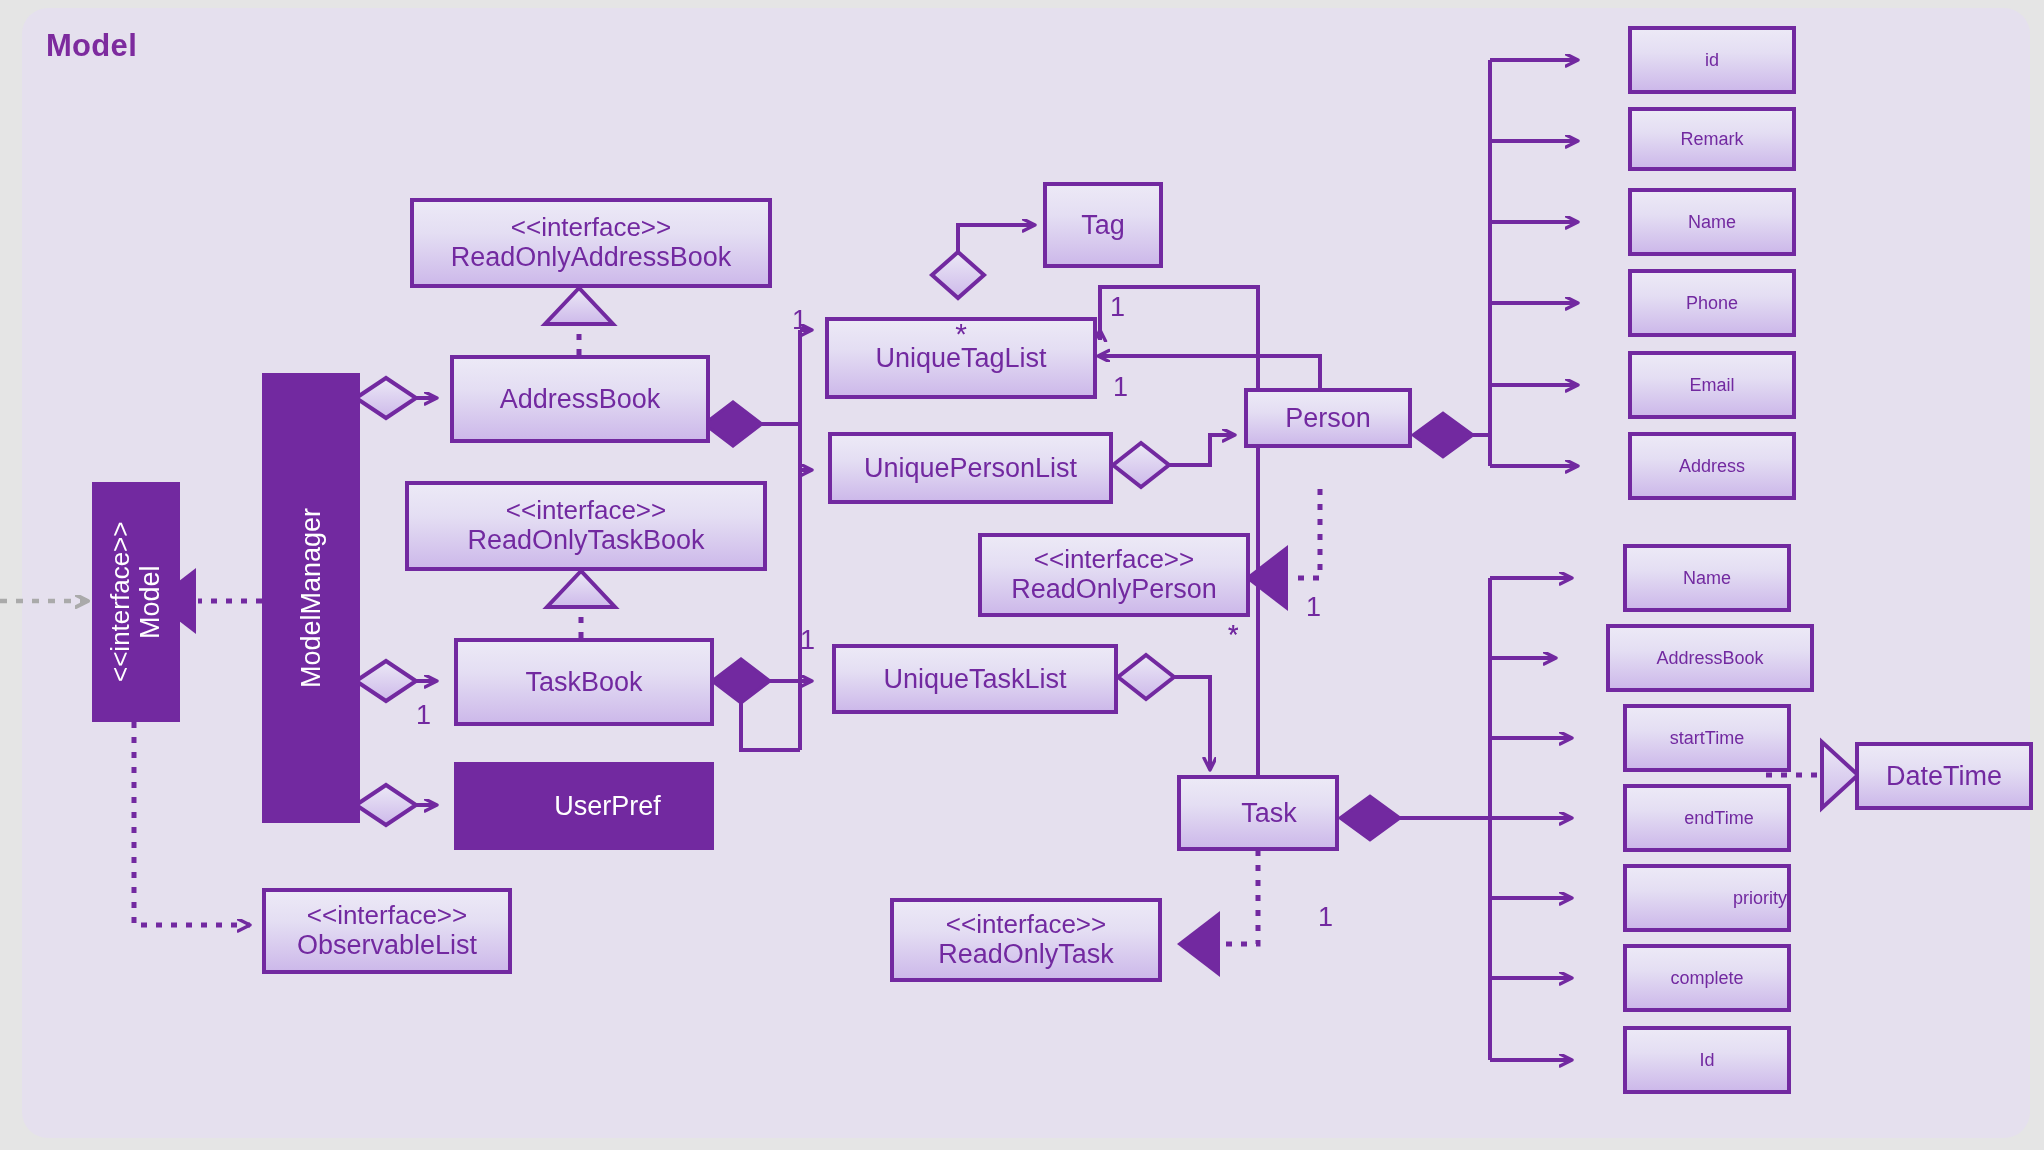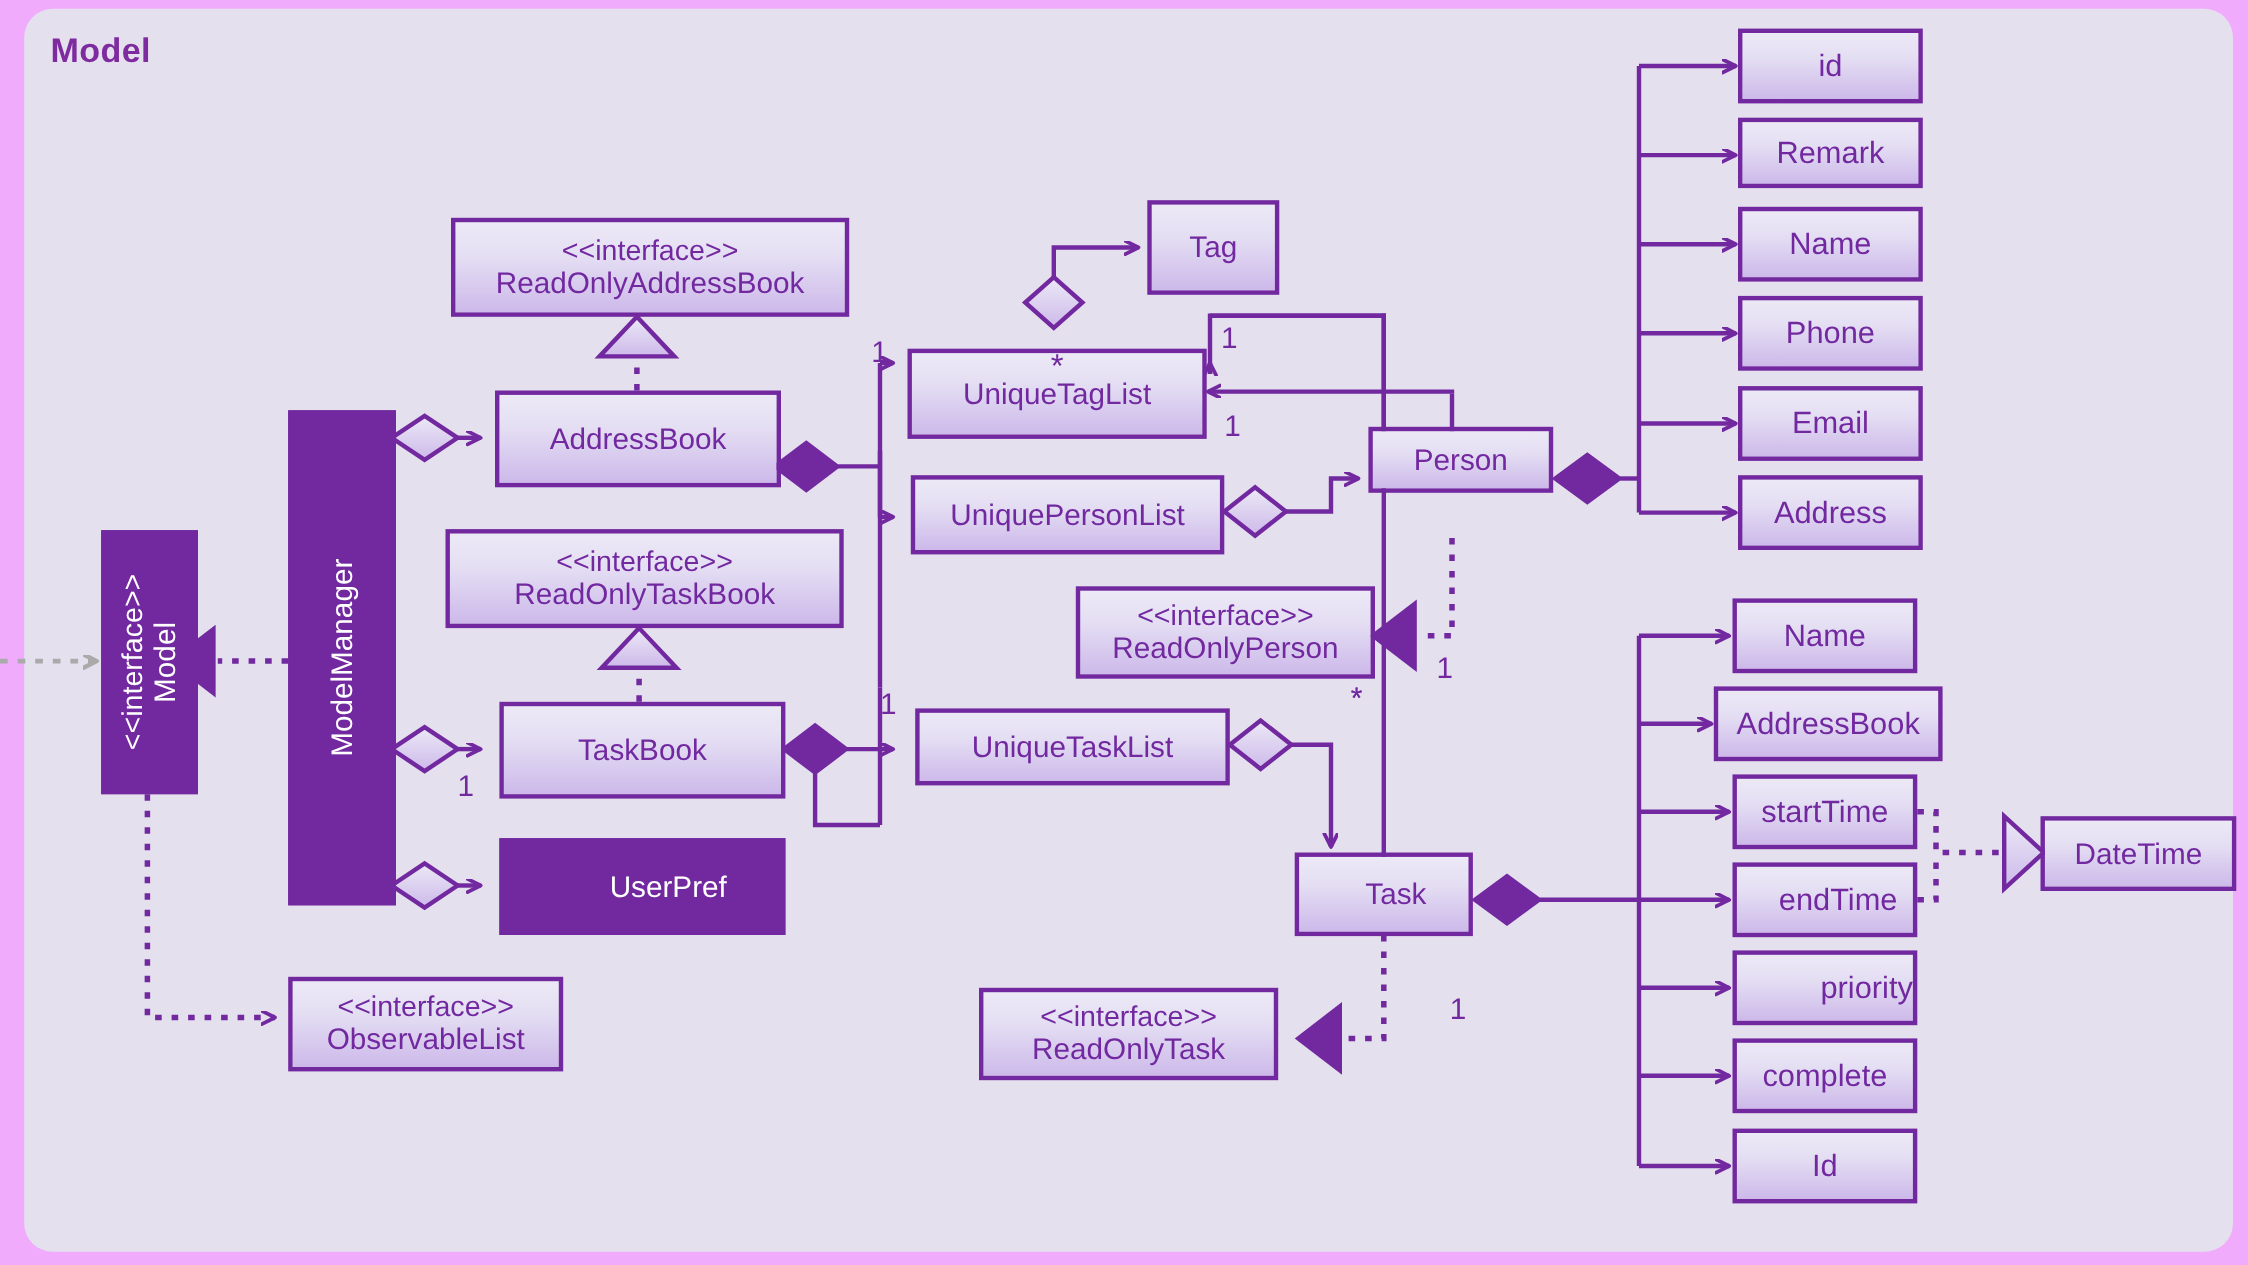--- a/index.html
+++ b/index.html
@@ -1,36 +1,36 @@
 <!DOCTYPE html>
 <html><head>
 <meta charset="utf-8">
 <style>
   html,body{margin:0;padding:0;background:#ffffff;}
   body{font-family:"Liberation Sans","DejaVu Sans",sans-serif;}
-  #stage{position:relative;width:2044px;height:1150px;overflow:hidden;background:#f0abfc;}
+  #stage{position:relative;width:2044px;height:1150px;overflow:hidden;background:#e5e5e5;}
   #panel{position:absolute;left:22px;top:8px;width:2008px;height:1130px;
          background:#e5e0ee;border-radius:26px;}
   #title{position:absolute;left:46px;top:28px;font-size:31px;font-weight:bold;
          color:#7d2b9e;letter-spacing:.3px;}
   svg#wires{position:absolute;left:0;top:0;width:2044px;height:1150px;pointer-events:none;}
 
   
   .box{position:absolute;box-sizing:border-box;border:4px solid #7229a0;
        background:linear-gradient(to bottom,#ece9f6 0%,#e4def3 38%,#cdb9ea 100%);
        color:#7229a0;display:flex;flex-direction:column;align-items:center;
        justify-content:center;font-size:27px;line-height:1.12;text-align:center;
        z-index:5;}
   .box .iface{font-size:26px;}
   .box.solid{background:#7229a0;border-color:#7229a0;color:#ffffff;}
   .box.vert{writing-mode:vertical-rl;transform:rotate(180deg);}
   .box.vert .lbl{white-space:nowrap;}
   .box .star{position:absolute;top:-2px;left:50%;transform:translateX(-50%);
              font-size:30px;line-height:1;}
-  .attr{font-size:28px;}
+  .attr{font-size:18px;margin-left:48px;}
   .mult{position:absolute;color:#7229a0;font-size:27px;z-index:6;}
 </style>
 </head>
 <body>
 
 <div id="stage">
   <div id="panel"></div>
   <div id="title">Model</div>
 
   <svg id="wires" viewBox="0 0 2044 1150">

